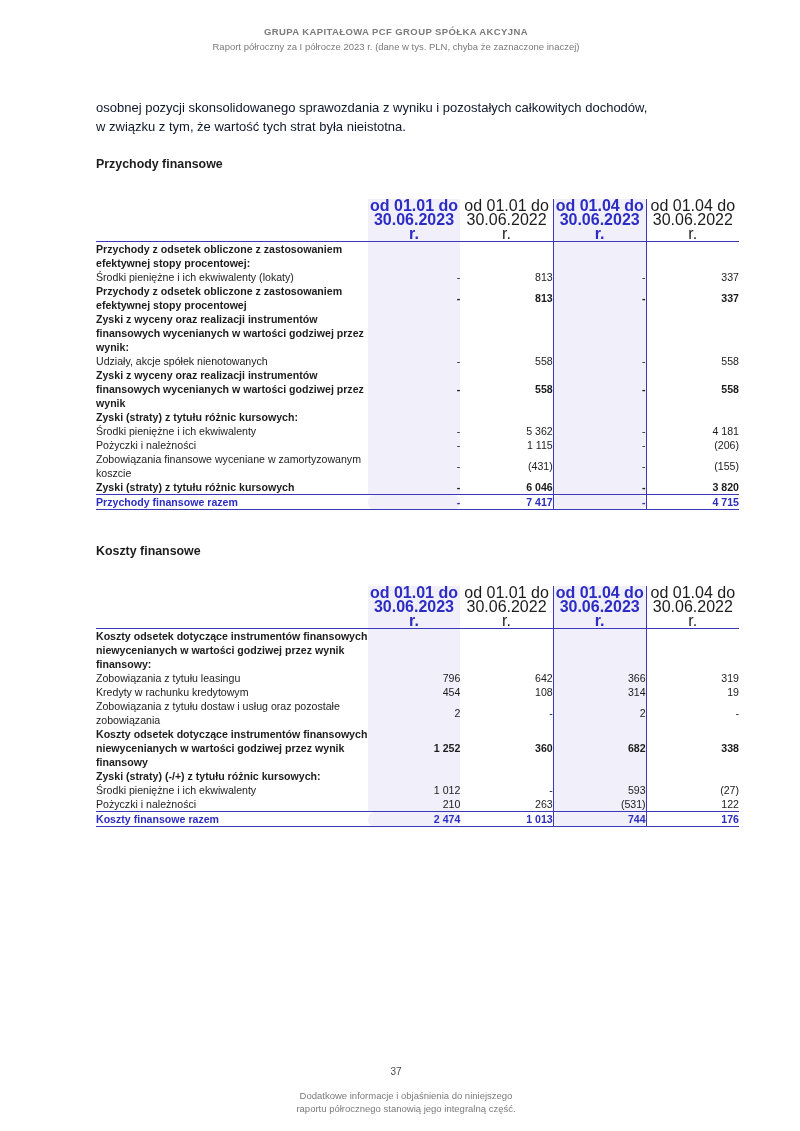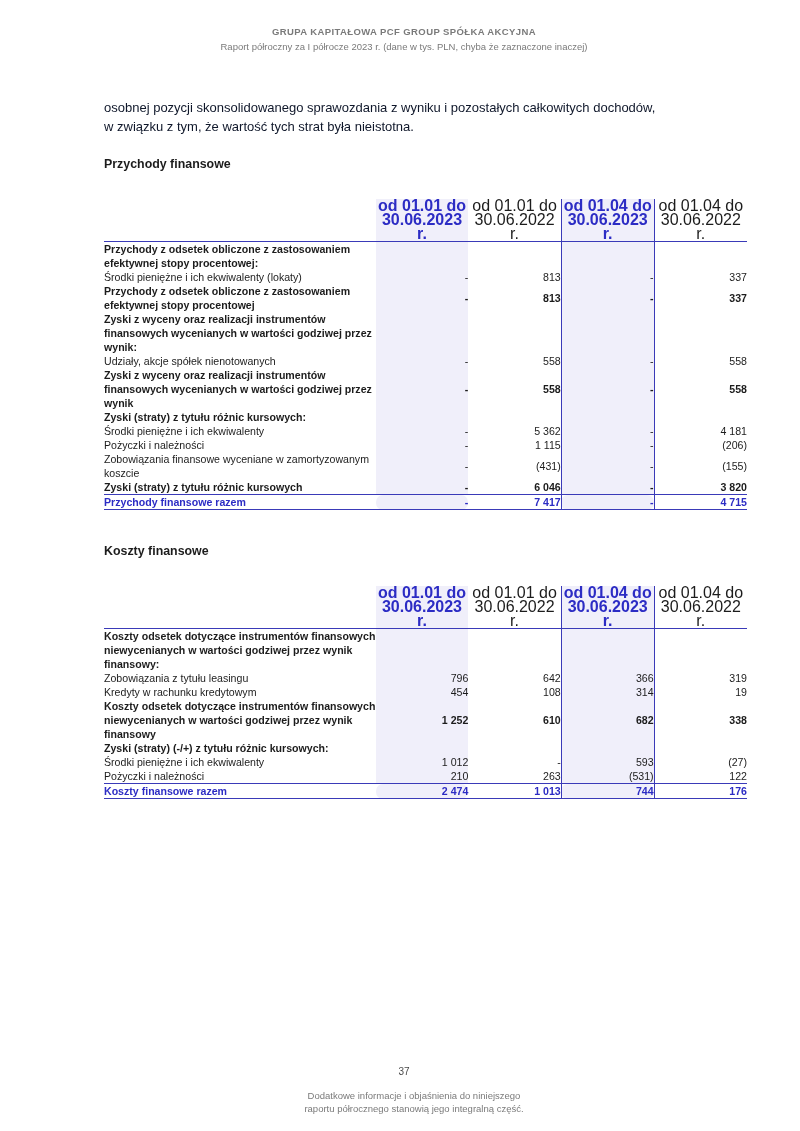--- a/index.html
+++ b/index.html
@@ -13,21 +13,20 @@
     font-family: "Liberation Sans", sans-serif;
     color: #1c1c1c;
     position: relative;
     overflow: hidden;
   }
   .page {
     position: relative;
     width: 792px;
     height: 1131px;
     box-sizing: border-box;
-    margin-left: 8px;
   }
   
   .doc-header {
     text-align: center;
     padding-top: 26px;
   }
   .doc-header .line1 {
     font-size: 9.5px;
     font-weight: bold;
     letter-spacing: 0.4px;
@@ -317,23 +316,30 @@
               <td class="num">319</td>
             </tr>
             <tr>
               <td class="lbl">Kredyty w rachunku kredytowym</td>
               <td class="num shade">454</td>
               <td class="num">108</td>
               <td class="num shade sep-left sep-right">314</td>
               <td class="num">19</td>
             </tr>
             <tr>
+              <td class="lbl">Zobowiązania z tytułu dostaw i usług oraz pozostałe zobowiązania</td>
+              <td class="num shade">2</td>
+              <td class="num">-</td>
+              <td class="num shade sep-left sep-right">2</td>
+              <td class="num">-</td>
+            </tr>
+            <tr>
               <td class="lbl bold">Koszty odsetek dotyczące instrumentów finansowych niewycenianych w wartości godziwej przez wynik finansowy</td>
               <td class="num bold shade">1 252</td>
-              <td class="num bold">610</td>
+              <td class="num bold">360</td>
               <td class="num bold shade sep-left sep-right">682</td>
               <td class="num bold">338</td>
             </tr>
             <tr>
               <td class="lbl bold">Zyski (straty) (-/+) z tytułu różnic kursowych:</td>
               <td class="num bold shade"></td>
               <td class="num bold"></td>
               <td class="num bold shade sep-left sep-right"></td>
               <td class="num bold"></td>
             </tr>

